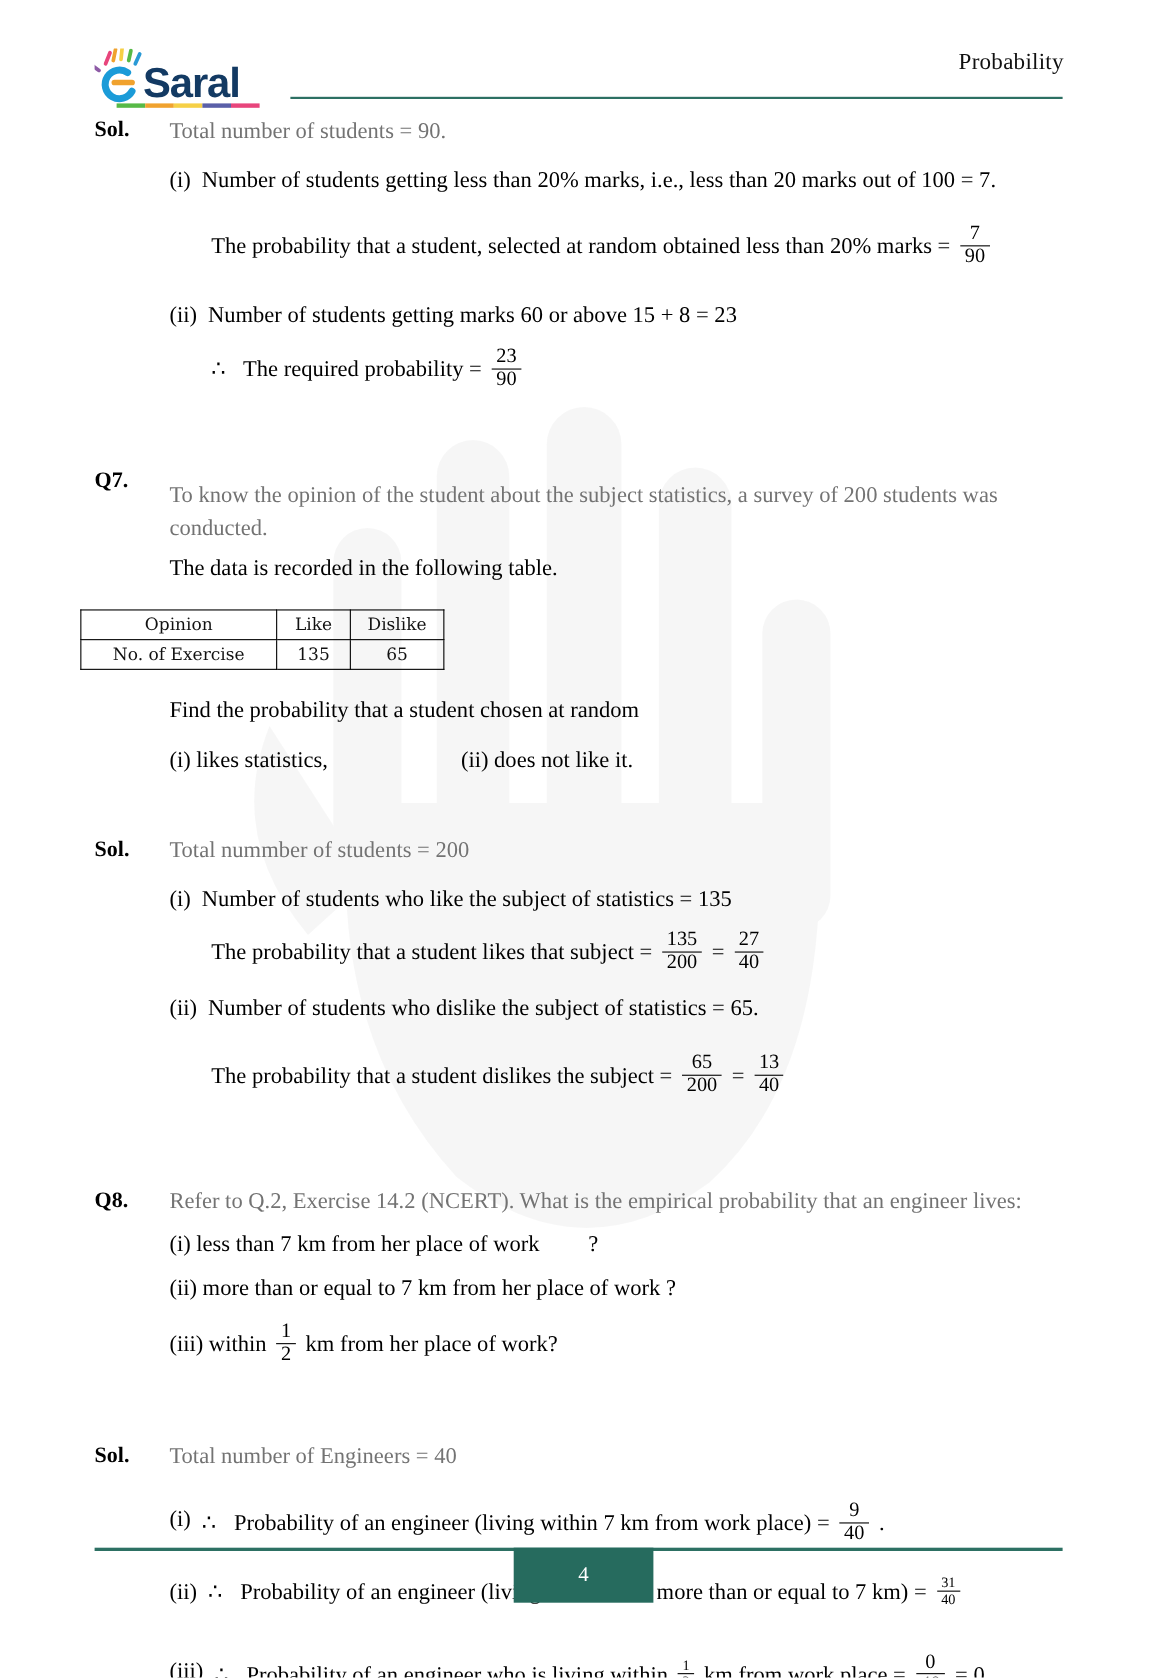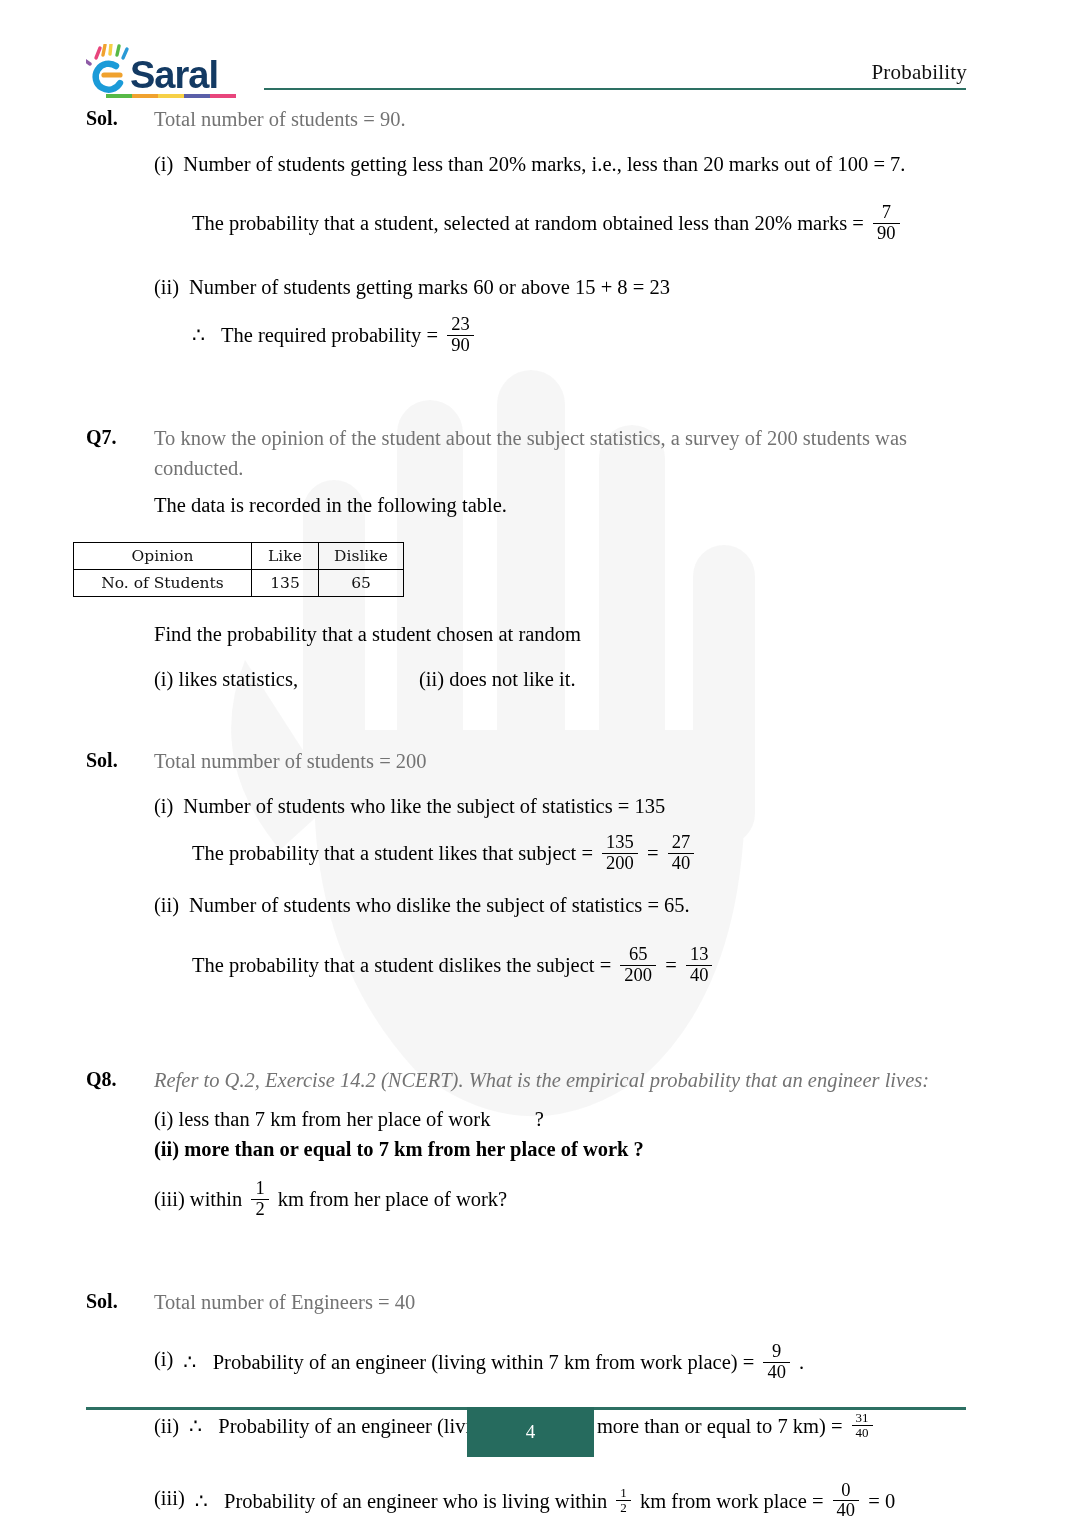--- a/index.html
+++ b/index.html
@@ -54,21 +54,21 @@
     position: absolute;
     left: 264px;
     top: 88px;
     width: 702px;
     height: 2px;
     background: #2d7063;
   }
   .header-title {
     position: absolute;
     right: 100px;
-    top: 60px;
+    top: 44px;
     font-size: 21px;
     font-family: "Liberation Serif", serif;
     color: #111111;
     letter-spacing: 0.2px;
   }
 
   
   .content {
     position: absolute;
     left: 0;
@@ -269,35 +269,35 @@
         <span class="num">23</span>
         <span class="den">90</span>
       </span>
     </div>
 
     <div class="gap-xl"></div>
     <div class="gap-s"></div>
 
     <div class="row">
       <div class="tag">Q7.</div>
-      <div class="body-text" style="padding-right:100px;">To know the opinion of the student about the subject statistics, a survey of 200 students was conducted.</div>
+      <div class="body-text" style="padding-right:100px;margin-top:12px;">To know the opinion of the student about the subject statistics, a survey of 200 students was conducted.</div>
     </div>
 
     <div class="blk txt" style="margin-top:6px;">The data is recorded in the following table.</div>
 
     <div class="tbl-wrap">
       <table class="data">
         <tbody>
             <tr>
           <td class="c0">Opinion</td>
           <td class="c1">Like</td>
           <td class="c2">Dislike</td>
         </tr>
         <tr>
-          <td class="c0">No. of Students</td>
+          <td class="c0">No. of Exercise</td>
           <td class="c1">135</td>
           <td class="c2">65</td>
         </tr>
       </tbody>
         </table>
     </div>
 
     <div class="blk txt" style="margin-top:22px;">Find the probability that a student chosen at random</div>
 
     <div class="blk txt" style="margin-top:14px; display:flex;">
@@ -354,30 +354,30 @@
         <span class="num">13</span>
         <span class="den">40</span>
       </span>
     </div>
 
     <div class="gap-xl"></div>
     <div class="gap-m"></div>
 
     <div class="row">
       <div class="tag">Q8.</div>
-      <div class="body-text" style="padding-right:80px;font-style:italic;">Refer to Q.2, Exercise 14.2 (NCERT). What is the empirical probability that an engineer lives:</div>
+      <div class="body-text" style="padding-right:80px;">Refer to Q.2, Exercise 14.2 (NCERT). What is the empirical probability that an engineer lives:</div>
     </div>
 
     <div class="blk txt" style="margin-top:8px;">
       <span>(i) less than 7 km from her place of work</span>
       <span style="display:inline-block;width:34px;"></span>
       <span>?</span>
     </div>
 
-    <div class="blk txt" style="font-weight:bold;">(ii) more than or equal to 7 km from her place of work ?</div>
+    <div class="blk txt" style="margin-top:10px;">(ii) more than or equal to 7 km from her place of work ?</div>
 
     <div class="blk txt" style="margin-top:16px;">
       <span>(iii) within</span>
       <span class="frac">
         <span class="num">1</span>
         <span class="den">2</span>
       </span>
       <span>km from her place of work?</span>
     </div>
 

